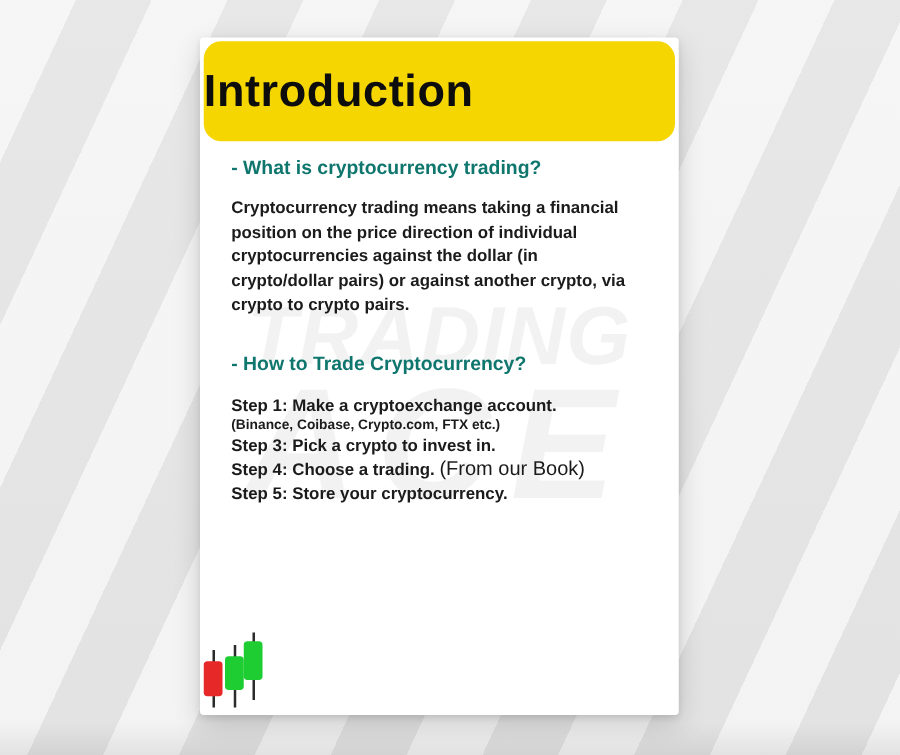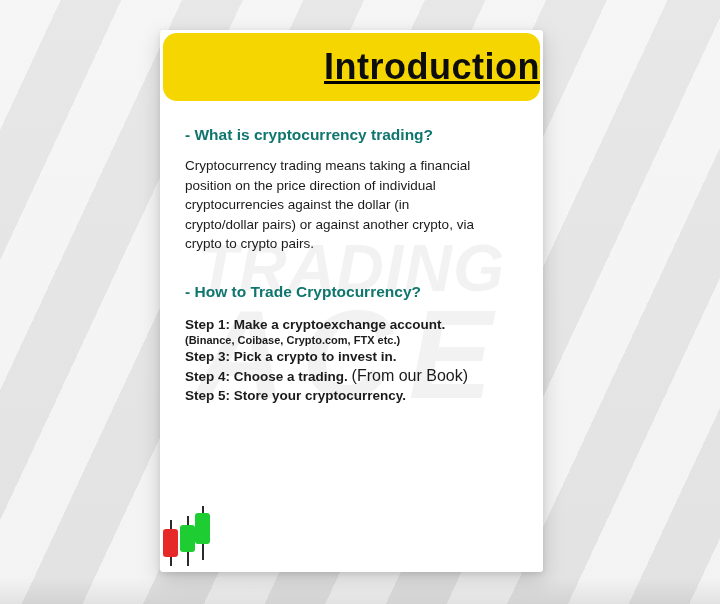--- a/index.html
+++ b/index.html
@@ -21,26 +21,25 @@
   }
   .card {
     position:absolute; left:160px; top:30px;
     width:383px; height:542px;
     background:#ffffff;
     border-radius:3px;
     box-shadow:0 8px 22px rgba(0,0,0,0.16), 0 2px 6px rgba(0,0,0,0.10);
     overflow:hidden;
   }
   .banner {
-    position:absolute; left:3px; right:3px; top:3px; height:68px;
+    position:absolute; left:3px; right:3px; top:3px; height:80px;
     background:#F6D600;
     border-radius:14px;
-    display:flex; align-items:center; justify-content:flex-end;
+    display:flex; align-items:center; justify-content:flex-start;
     z-index:2;
-    text-decoration:underline;
   }
   .banner-title {
     font-size:36px; font-weight:800; color:#0d0d0d;
     letter-spacing:0.5px;
   }
   .watermark {
     position:absolute; left:0; width:100%;
     text-align:center; color:rgba(0,0,0,0.05);
     font-weight:900; font-style:italic; white-space:nowrap;
     z-index:0; user-select:none;
@@ -49,21 +48,21 @@
   .watermark.line2 { top:252px; font-size:126px; letter-spacing:16px; }
   .content { position:absolute; left:0; top:0; width:100%; height:100%; z-index:1; }
   .s-heading {
     position:absolute; left:25px;
     font-size:15.5px; font-weight:700; color:#0f766e;
   }
   .s1-heading { top:96px; }
   .s2-heading { top:253px; }
   .para {
     position:absolute; left:25px; top:126px; width:340px;
-    font-size:13.5px; font-weight:400; color:#1b1b1b;
+    font-size:13.5px; font-weight:700; color:#1b1b1b;
     line-height:19.5px;
   }
   .steps {
     position:absolute; left:25px; top:285px; width:345px;
     font-size:13.5px; font-weight:700; color:#1b1b1b;
   }
   .step { line-height:19px; }
   .step-note-block { display:block; font-size:11px; line-height:13px; font-weight:700; }
   .step-note-inline { font-size:16px; font-weight:400; }
   .logo {

